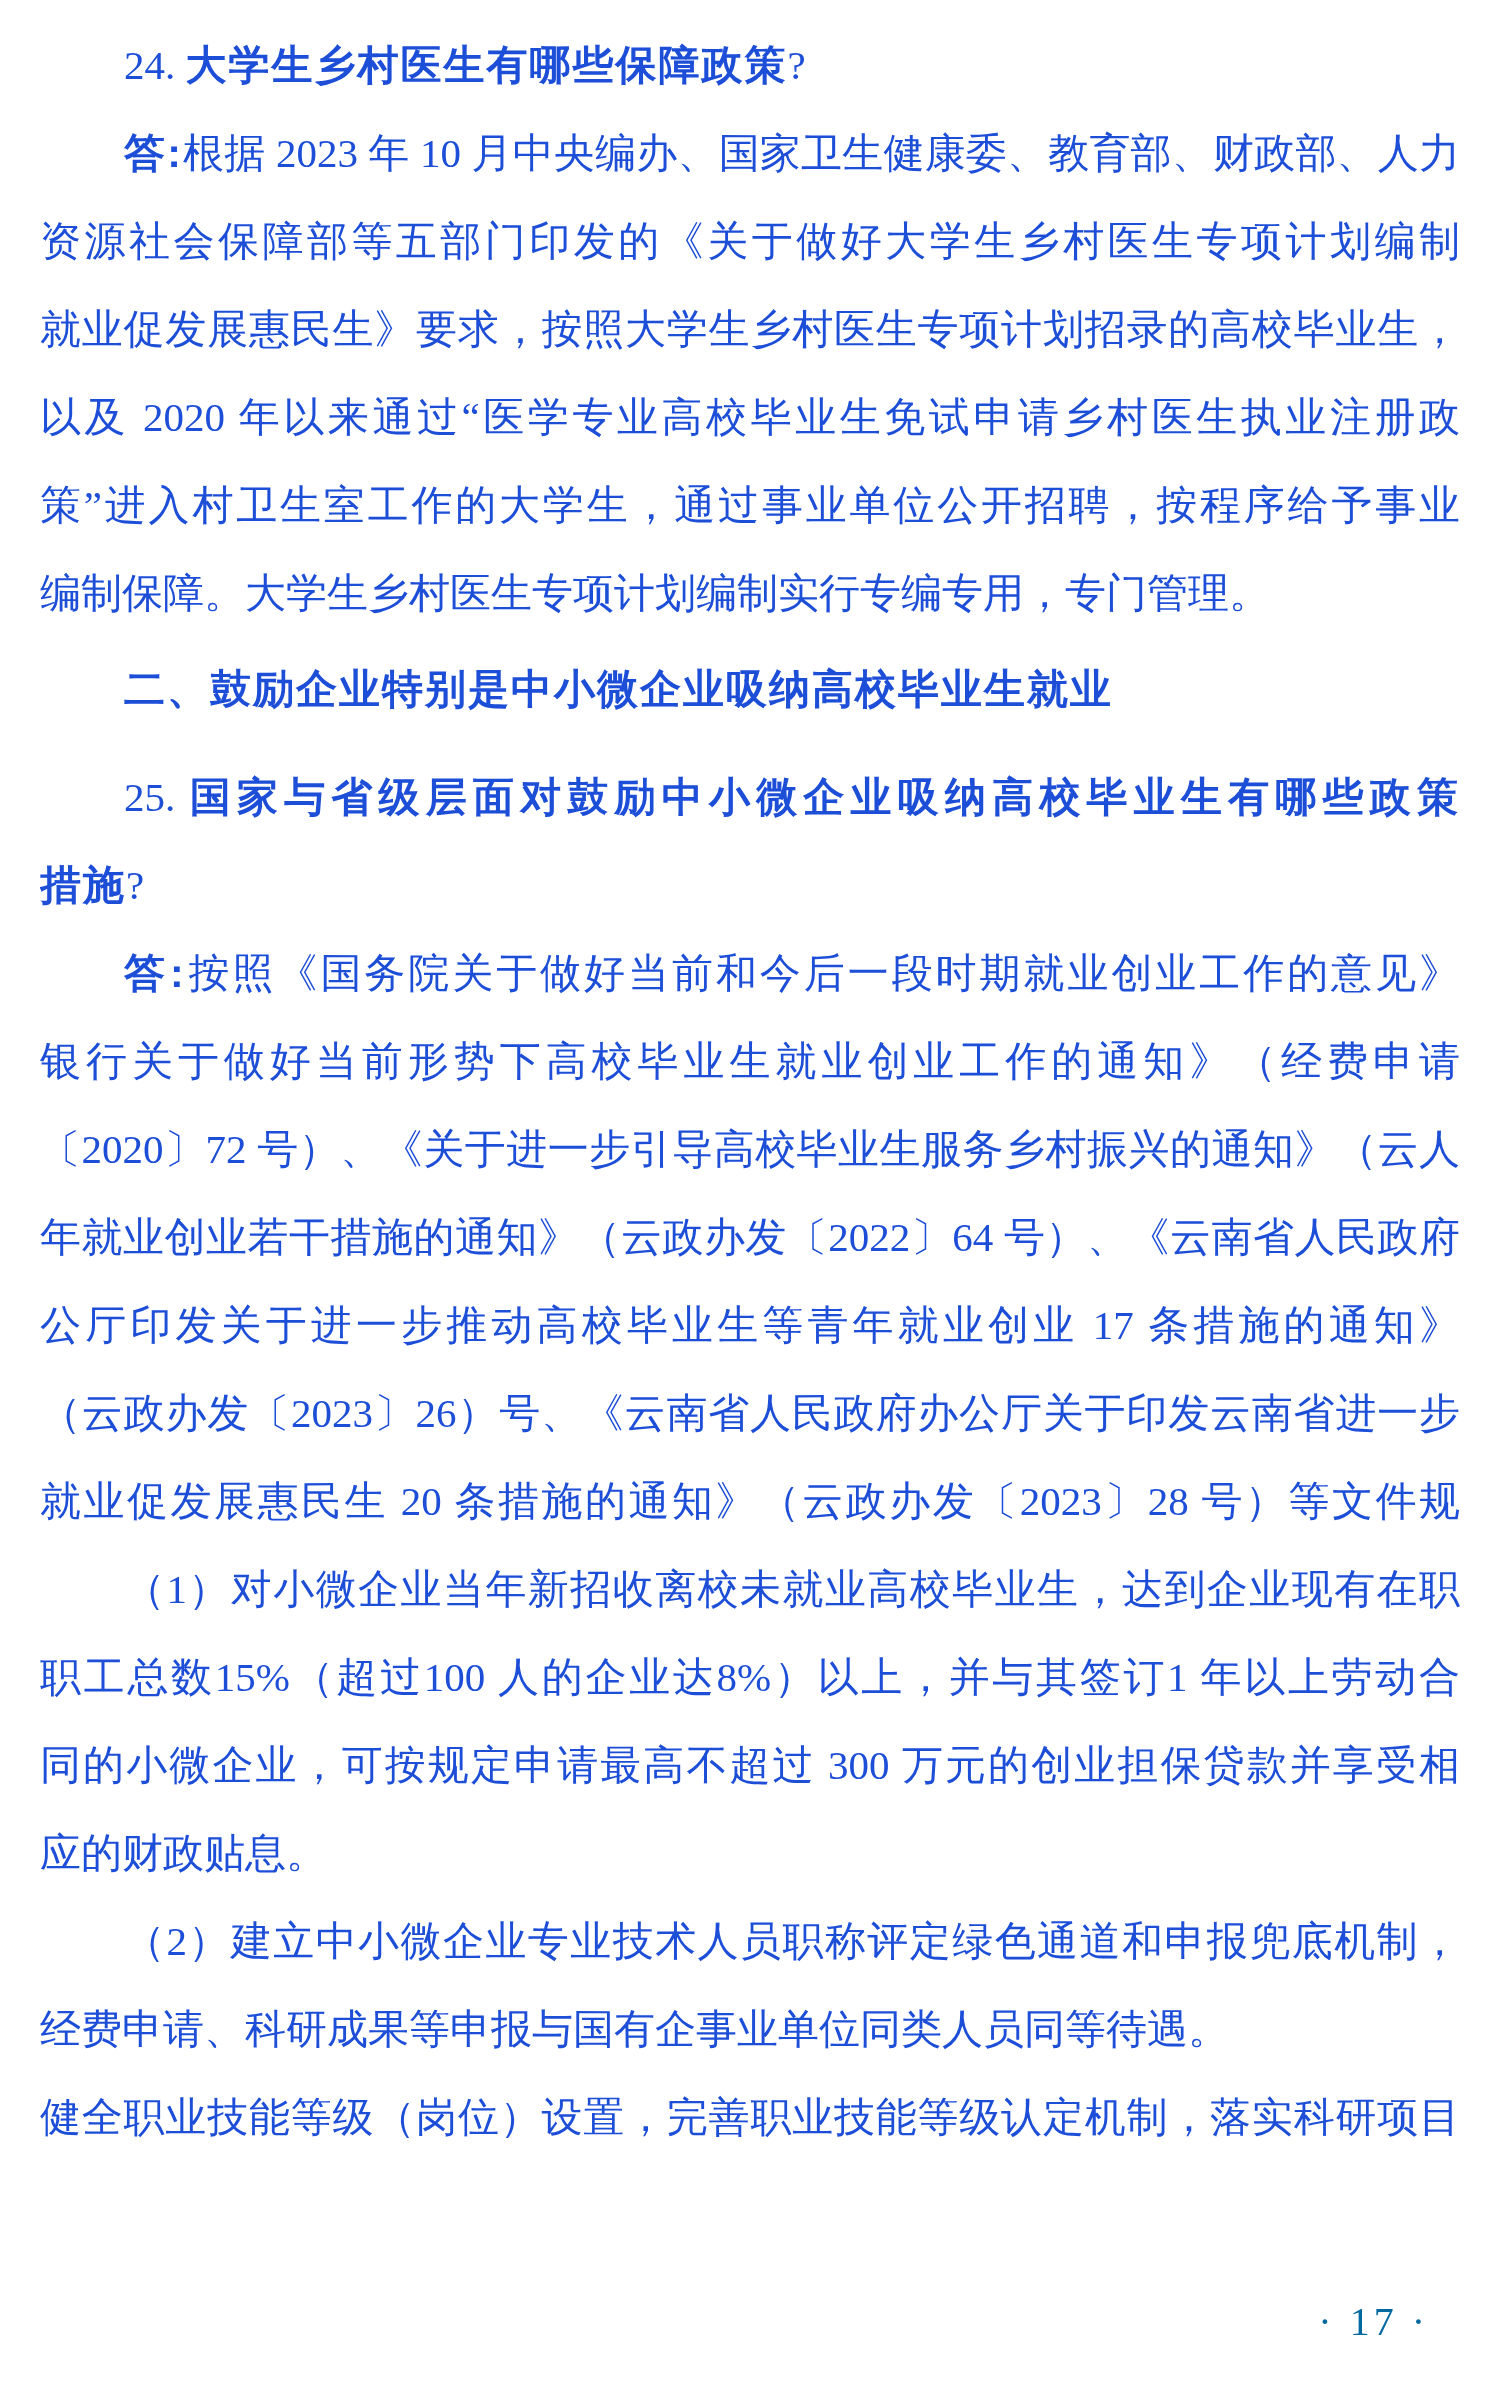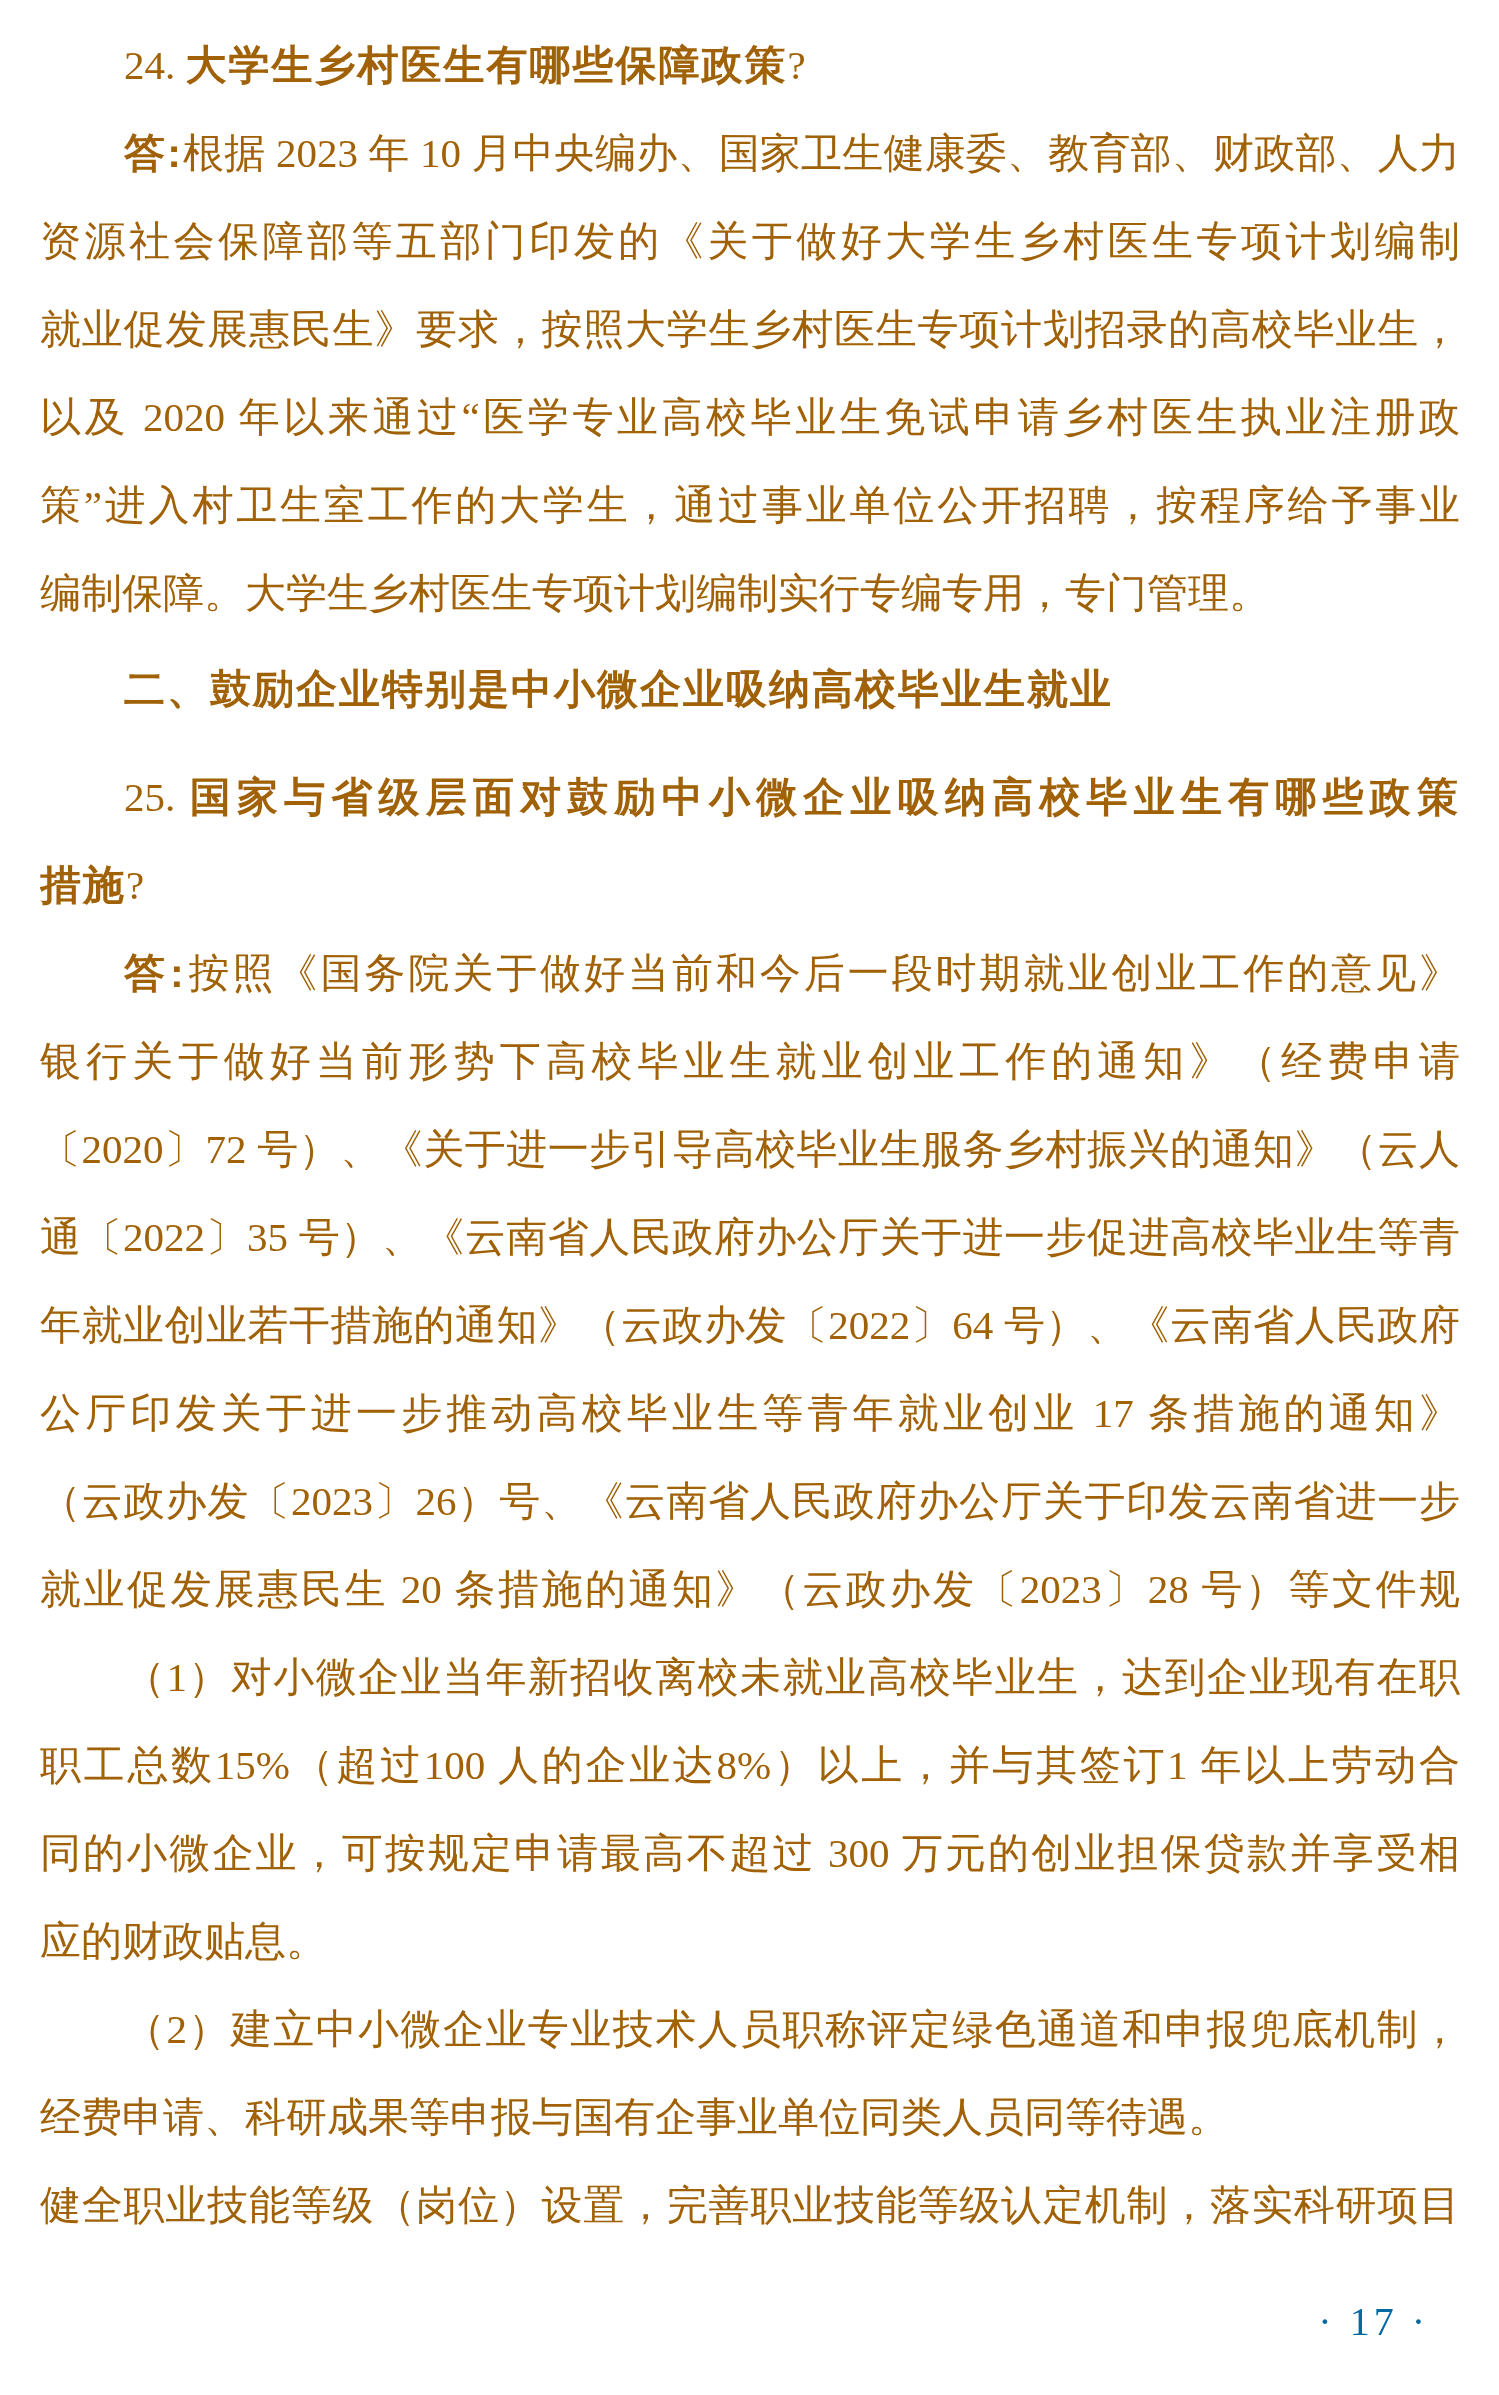--- a/index.html
+++ b/index.html
@@ -17,21 +17,21 @@
     background: #ffffff;
     color: #000000;
     padding: 1px 39px 0 40px;
     overflow: hidden;
   }
   .text-block { width: 100%; }
   .line {
     height: 88px;
     line-height: 88px;
     font-size: 41px;
-    color: #a16207;
+    color: #1d4ed8;
     text-align: justify;
     text-align-last: justify;
     overflow: hidden;
   }
   .line.no-stretch { text-align-last: left; }
   .line.indent { padding-left: 84px; }
   .role-section-heading { margin-top: 8px; }
   .role-question-heading { margin-top: 20px; }
   .seg-song { font-family: "Liberation Serif", "DejaVu Serif", serif; font-weight: 400; }
   .seg-hei  { font-family: "Liberation Sans", "DejaVu Sans", sans-serif; font-weight: 700; letter-spacing: 2px; }
@@ -57,21 +57,20 @@
       <div class="line role-body-line"><span class="seg-song">就业促发展惠民生》要求，按照大学生乡村医生专项计划招录的高校毕业生，</span></div>
       <div class="line role-body-line"><span class="seg-song">以及 2020 年以来通过“医学专业高校毕业生免试申请乡村医生执业注册政</span></div>
       <div class="line role-body-line"><span class="seg-song">策”进入村卫生室工作的大学生，通过事业单位公开招聘，按程序给予事业</span></div>
       <div class="line no-stretch role-paragraph-end-line"><span class="seg-song">编制保障。大学生乡村医生专项计划编制实行专编专用，专门管理。</span></div>
       <div class="line indent no-stretch role-section-heading"><span class="seg-hei">二、鼓励企业特别是中小微企业吸纳高校毕业生就业</span></div>
       <div class="line indent role-question-heading"><span class="seg-song">25. </span><span class="seg-hei">国家与省级层面对鼓励中小微企业吸纳高校毕业生有哪些政策</span></div>
       <div class="line no-stretch role-question-heading-end"><span class="seg-hei">措施</span><span class="seg-song">?</span></div>
       <div class="line indent role-answer-first-line"><span class="seg-hei">答:</span><span class="seg-song">按照《国务院关于做好当前和今后一段时期就业创业工作的意见》</span></div>
       <div class="line role-body-line"><span class="seg-song">银行关于做好当前形势下高校毕业生就业创业工作的通知》（经费申请</span></div>
       <div class="line role-body-line"><span class="seg-song">〔2020〕72 号）、《关于进一步引导高校毕业生服务乡村振兴的通知》（云人社</span></div>
-      <div class="line role-body-line"><span class="seg-song">通〔2022〕35 号）、《云南省人民政府办公厅关于进一步促进高校毕业生等青</span></div>
       <div class="line role-body-line"><span class="seg-song">年就业创业若干措施的通知》（云政办发〔2022〕64 号）、《云南省人民政府办</span></div>
       <div class="line role-body-line"><span class="seg-song">公厅印发关于进一步推动高校毕业生等青年就业创业 17 条措施的通知》</span></div>
       <div class="line role-body-line"><span class="seg-song">（云政办发〔2023〕26）号、《云南省人民政府办公厅关于印发云南省进一步稳</span></div>
       <div class="line role-body-line"><span class="seg-song">就业促发展惠民生 20 条措施的通知》（云政办发〔2023〕28 号）等文件规定：</span></div>
       <div class="line indent role-item-first-line"><span class="seg-song">（1）对小微企业当年新招收离校未就业高校毕业生，达到企业现有在职</span></div>
       <div class="line role-body-line"><span class="seg-song">职工总数15%（超过100 人的企业达8%）以上，并与其签订1 年以上劳动合</span></div>
       <div class="line role-body-line"><span class="seg-song">同的小微企业，可按规定申请最高不超过 300 万元的创业担保贷款并享受相</span></div>
       <div class="line no-stretch role-paragraph-end-line"><span class="seg-song">应的财政贴息。</span></div>
       <div class="line indent role-item-first-line"><span class="seg-song">（2）建立中小微企业专业技术人员职称评定绿色通道和申报兜底机制，</span></div>
       <div class="line no-stretch role-paragraph-end-line"><span class="seg-song">经费申请、科研成果等申报与国有企事业单位同类人员同等待遇。</span></div>

